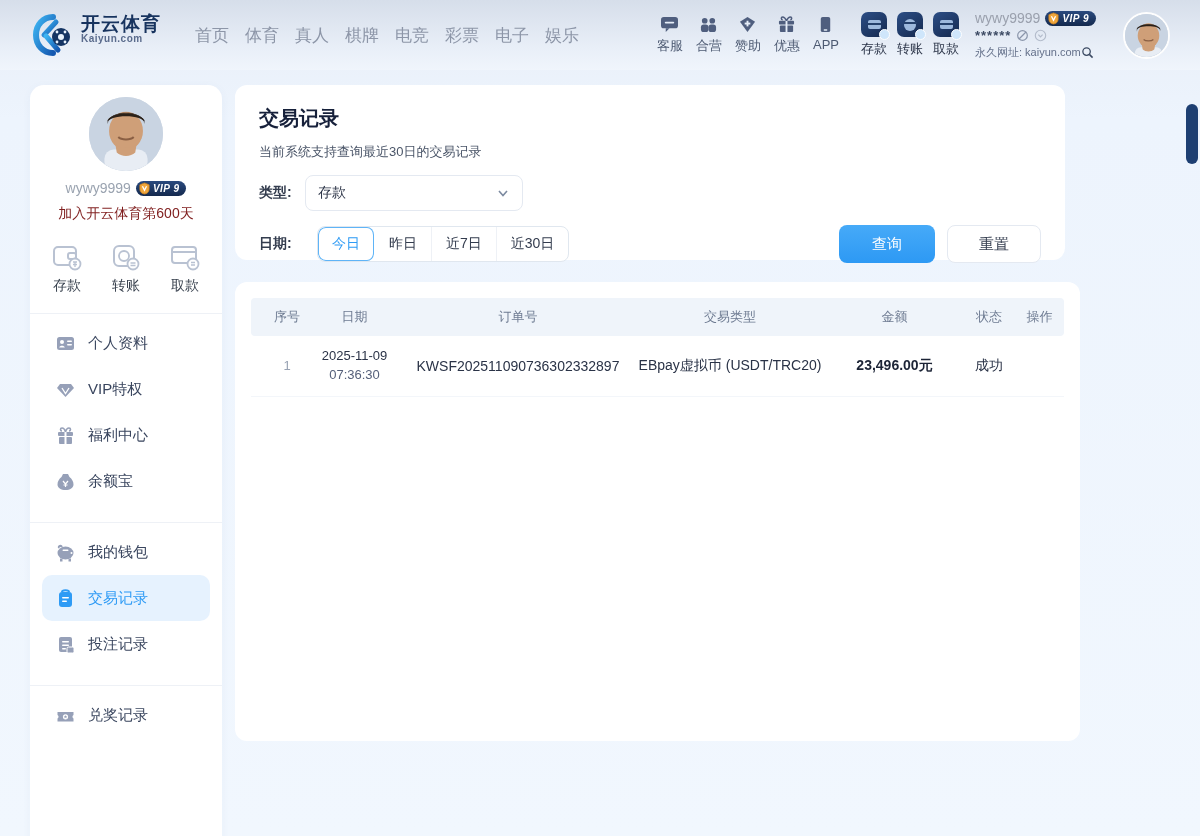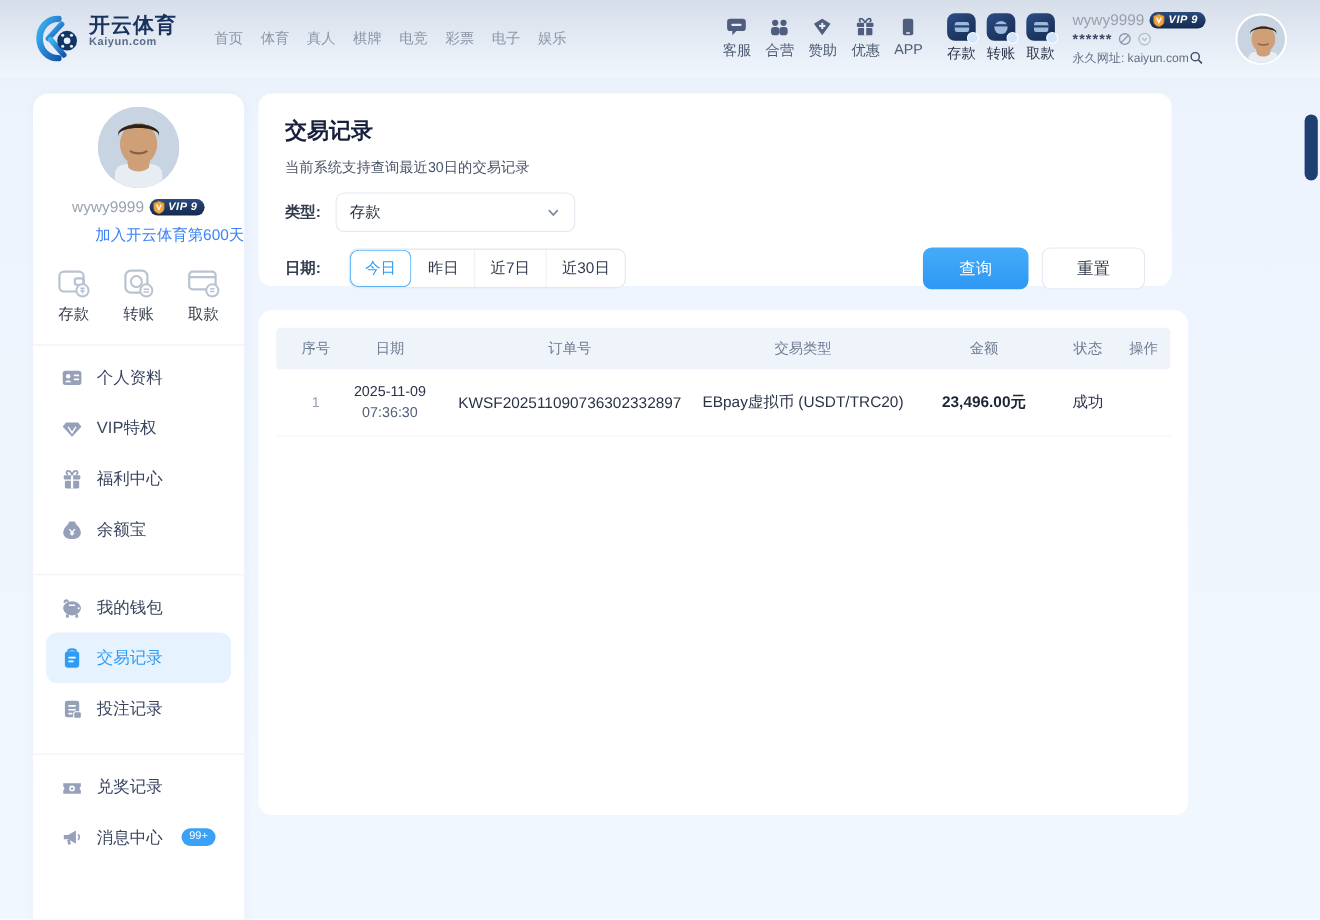--- a/index.html
+++ b/index.html
@@ -16,21 +16,21 @@
     background:linear-gradient(180deg,#d6deea 0%,#e9eff8 70%,#f0f5fc 100%);
     display:flex; align-items:center;
   }
   .logo { display:flex; align-items:flex-start; margin-left:32px; gap:7px; }
   .logo-mark { width:42px; height:42px; }
   .logo-text { display:flex; flex-direction:column; line-height:1.05; }
   .logo-brand { font-size:19px; font-weight:bold; color:#17335e; letter-spacing:1px; }
   .logo-domain { font-size:10px; color:#5a6b8c; font-weight:bold; letter-spacing:.5px; }
 
   .main-nav { display:flex; margin-left:34px; gap:16px; }
-  .main-nav .nav-item { font-size:13px; color:#8d96a8; cursor:pointer; white-space:nowrap; }
+  .main-nav .nav-item { font-size:17px; color:#8d96a8; cursor:pointer; white-space:nowrap; }
 
   .hdr-iconlinks { display:flex; margin-left:auto; gap:13px; }
   .hdr-ilink { display:flex; flex-direction:column; align-items:center; gap:3px; cursor:pointer; }
   .hdr-ilink .ig { width:20px; height:18px; display:flex; align-items:center; justify-content:center; color:#4d5d7d; }
   .hdr-ilink .il { font-size:13px; color:#4d5a72; white-space:nowrap; }
 
   .hdr-wallet { display:flex; margin-left:22px; gap:10px; }
   .wl { display:flex; flex-direction:column; align-items:center; gap:3px; cursor:pointer; }
   .app-ico { width:26px; height:25px; border-radius:7px;
     background:linear-gradient(145deg,#2c4e86 0%,#15294e 100%);
@@ -60,21 +60,21 @@
   .scroll-thumb { position:absolute; right:2px; top:104px; width:12px; height:60px;
     background:#1d3f72; border-radius:6px; }
 
   
   .sidebar { position:absolute; left:30px; top:85px; width:192px; height:780px;
     background:#ffffff; border-radius:14px; box-shadow:0 2px 8px rgba(90,120,170,.06); }
   .sb-avatar { width:74px; height:74px; border-radius:50%; overflow:hidden; margin:12px auto 0;
     background:#cfd8e4; }
   .sb-nameline { display:flex; align-items:center; justify-content:center; gap:5px; margin-top:9px; }
   .sb-name { font-size:14px; color:#9aa3b0; }
-  .sb-join { text-align:right; font-size:14px; color:#3b82f6; margin-top:9px; font-weight:500; }
+  .sb-join { text-align:center; font-size:14px; color:#7f1d1d; margin-top:9px; font-weight:500; }
   .sb-quick { display:flex; justify-content:space-between; padding:0 22px; margin-top:20px; }
   .sb-qa { display:flex; flex-direction:column; align-items:center; gap:6px; cursor:pointer; }
   .sb-qa .qi { width:30px; height:28px; color:#b9c2d2; }
   .sb-qa .ql { font-size:14px; color:#39424f; }
   .sb-divider { height:1px; background:#eef1f6; margin:18px 0 0 0; }
   .sb-menu { padding:6px 12px 0; }
   .sb-item { display:flex; align-items:center; gap:13px; height:46px; padding:0 14px;
     border-radius:10px; cursor:pointer; }
   .sb-item .mi { width:19px; height:19px; color:#96a0b8; flex:none; display:flex; align-items:center; }
   .sb-item .ml { font-size:15px; color:#39455e; }
@@ -435,31 +435,20 @@
     <div class="sb-item">
       <span class="mi">
           <svg viewBox="0 0 19 19" width="19" height="19">
             <path d="M1.5 6 H17.5 V9 A2 2 0 0 0 17.5 12.5 V15.5 H1.5 V12.5 A2 2 0 0 0 1.5 9 Z" fill="currentColor"></path>
             <circle cx="9.5" cy="10.8" r="2.6" fill="#fff"></circle>
             <path d="M9.5 9 L10 10.3 H11.4 L10.3 11.1 L10.7 12.4 L9.5 11.6 L8.3 12.4 L8.7 11.1 L7.6 10.3 H9 Z" fill="currentColor"></path>
           </svg>
         </span>
       <span class="ml">兑奖记录</span>
     </div>
-    <div class="sb-item">
-      <span class="mi">
-          <svg viewBox="0 0 19 19" width="19" height="19">
-            <path d="M2 7 H6 L13 3 V15 L6 11 H2 Z" fill="currentColor"></path>
-            <path d="M5 11.5 L6 16 L8.5 15.5 L7.5 11.5 Z" fill="currentColor"></path>
-            <path d="M15 6.5 C16.5 7.8 16.5 10.2 15 11.5" stroke="currentColor" stroke-width="1.5" fill="none"></path>
-          </svg>
-        </span>
-      <span class="ml">消息中心</span>
-      <span class="msg-badge">99+</span>
-    </div>
   </div>
 </aside>
 
 <section class="filter-card">
   <h1 class="page-title">交易记录</h1>
   <p class="page-subtitle">当前系统支持查询最近30日的交易记录</p>
 
   <div class="f-row">
     <span class="f-label">类型:</span>
     <div class="select-box">

